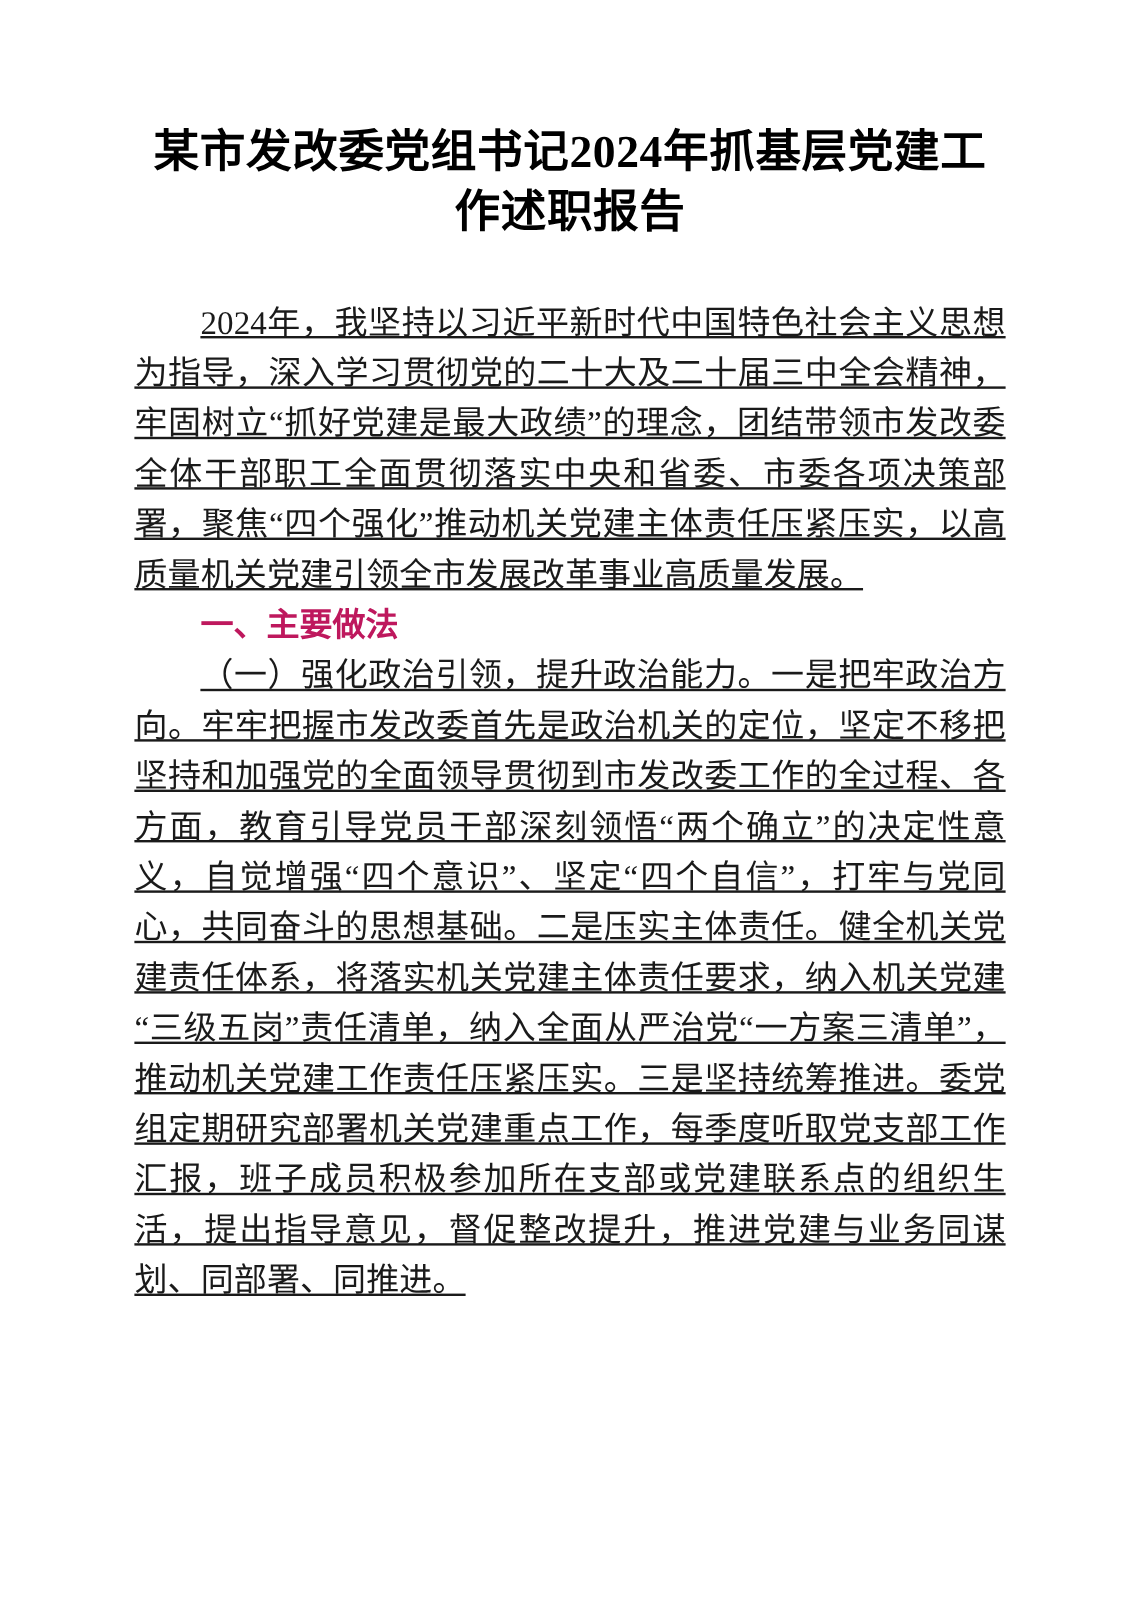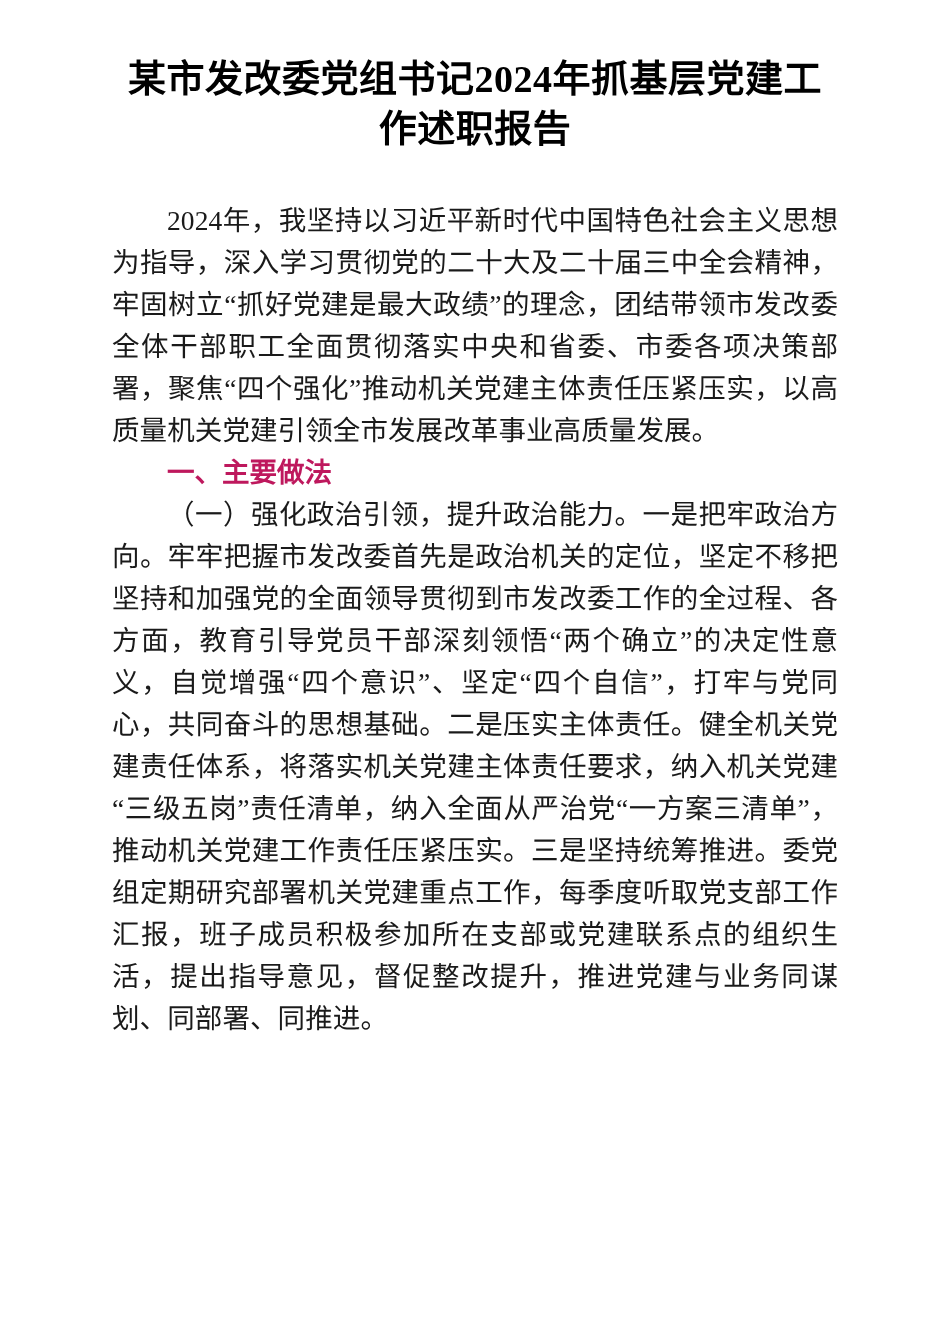--- a/index.html
+++ b/index.html
@@ -22,21 +22,21 @@
   .page-body {
     position: absolute;
     left: 112px;
     top: 0;
     width: 726px;
   }
 
   
   .doc-title {
     margin: 0;
-    padding-top: 54px;
+    padding-top: 102px;
     font-family: "Liberation Serif", "DejaVu Serif", serif;
     font-weight: bold;
     font-size: 38px;
     line-height: 50px;
     color: #000000;
     text-align: center;
     letter-spacing: 0.5px;
     word-break: break-all;
   }
 
@@ -50,20 +50,21 @@
     margin: 0;
     font-family: "Liberation Serif", "DejaVu Serif", serif;
     font-size: 27.5px;
     line-height: 42px;
     color: #1a1a1a;
     text-align: justify;
     text-justify: inter-ideograph;
     text-indent: 2em;
     word-break: break-all;
     letter-spacing: 0.1px;
+    text-decoration: underline;
   }
 
   
   .heading-1 {
     margin: 0;
     font-family: "Liberation Sans", "DejaVu Sans", sans-serif;
     font-weight: bold;
     font-size: 27.5px;
     line-height: 42px;
     color: #be185d;

